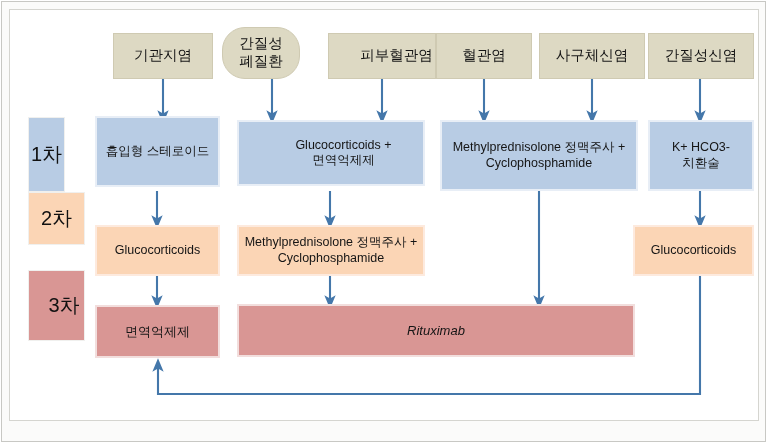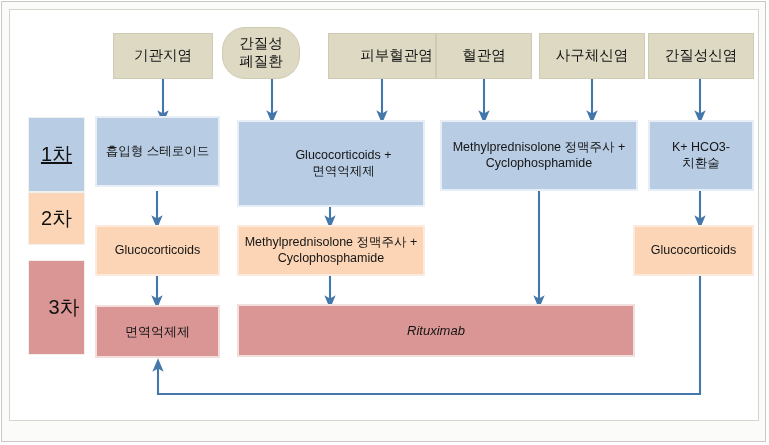--- a/index.html
+++ b/index.html
@@ -128,46 +128,46 @@
 
         <line x1="539" y1="191" x2="539" y2="302" marker-end="url(#ah)"></line>
 
         <line x1="157" y1="276" x2="157" y2="302" marker-end="url(#ah)"></line>
         <line x1="330" y1="276" x2="330" y2="302" marker-end="url(#ah)"></line>
 
         <path d="M700,276 L700,394 L158,394 L158,365" marker-end="url(#ah-up)"></path>
       </g>
     </svg>
 
-    <div class="stage stage-1" style="left:28px; top:117px; width:57px; height:75px;text-decoration:underline;">
+    <div class="stage stage-1" style="left:28px; top:117px; width:37px; height:75px;">
       <span>1차</span>
     </div>
     <div class="stage stage-2" style="left:28px; top:192px; width:57px; height:53px;">
       <span>2차</span>
     </div>
-    <div class="stage stage-3" style="left:28px; top:260px; width:57px; height:95px;padding-left:15px;">
+    <div class="stage stage-3" style="left:28px; top:270px; width:57px; height:71px;padding-left:15px;">
       <span>3차</span>
     </div>
 
     <div class="node dx-node" style="left:113px; top:33px; width:100px; height:46px;">기관지염</div>
 
     <div class="node dx-node" style="left:222px; top:27px; width:78px; height:52px;border-radius:23px;">간질성
 폐질환</div>
 
     <div class="node dx-node" style="left:328px; top:33px; width:108px; height:46px;padding-left:29px;">피부혈관염</div>
 
     <div class="node dx-node" style="left:436px; top:33px; width:96px; height:46px;">혈관염</div>
 
     <div class="node dx-node" style="left:539px; top:33px; width:106px; height:46px;">사구체신염</div>
 
     <div class="node dx-node" style="left:648px; top:33px; width:106px; height:46px;">간질성신염</div>
 
     <div class="node tier1-node" style="left:95px; top:116px; width:125px; height:71px;">흡입형 스테로이드</div>
 
-    <div class="node tier1-node" style="left:237px; top:120px; width:188px; height:87px;padding-left:25px;">Glucocorticoids +
+    <div class="node tier1-node" style="left:237px; top:120px; width:188px; height:66px;padding-left:25px;">Glucocorticoids +
 면역억제제</div>
 
     <div class="node tier1-node" style="left:440px; top:120px; width:198px; height:71px;">Methylprednisolone 정맥주사 +
 Cyclophosphamide</div>
 
     <div class="node tier1-node" style="left:648px; top:120px; width:106px; height:71px;">K+ HCO3-
 치환술</div>
 
     <div class="node tier2-node" style="left:95px; top:225px; width:125px; height:51px;">Glucocorticoids</div>
 

